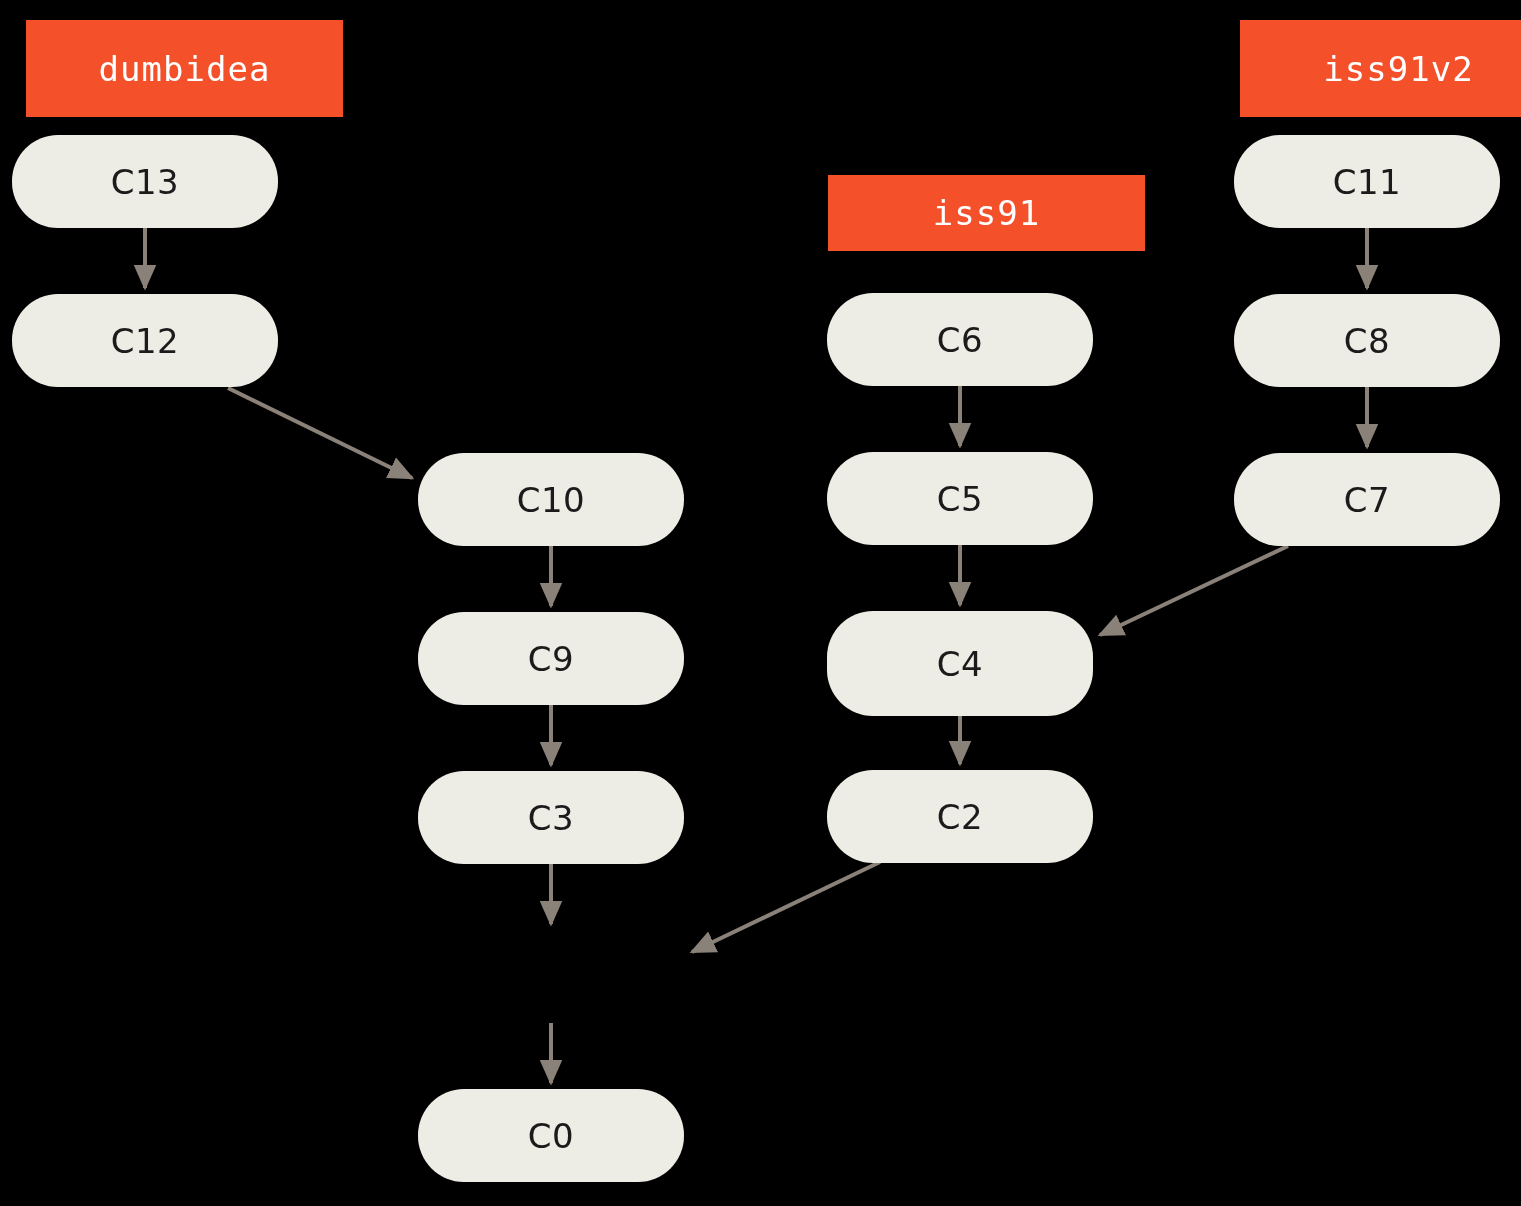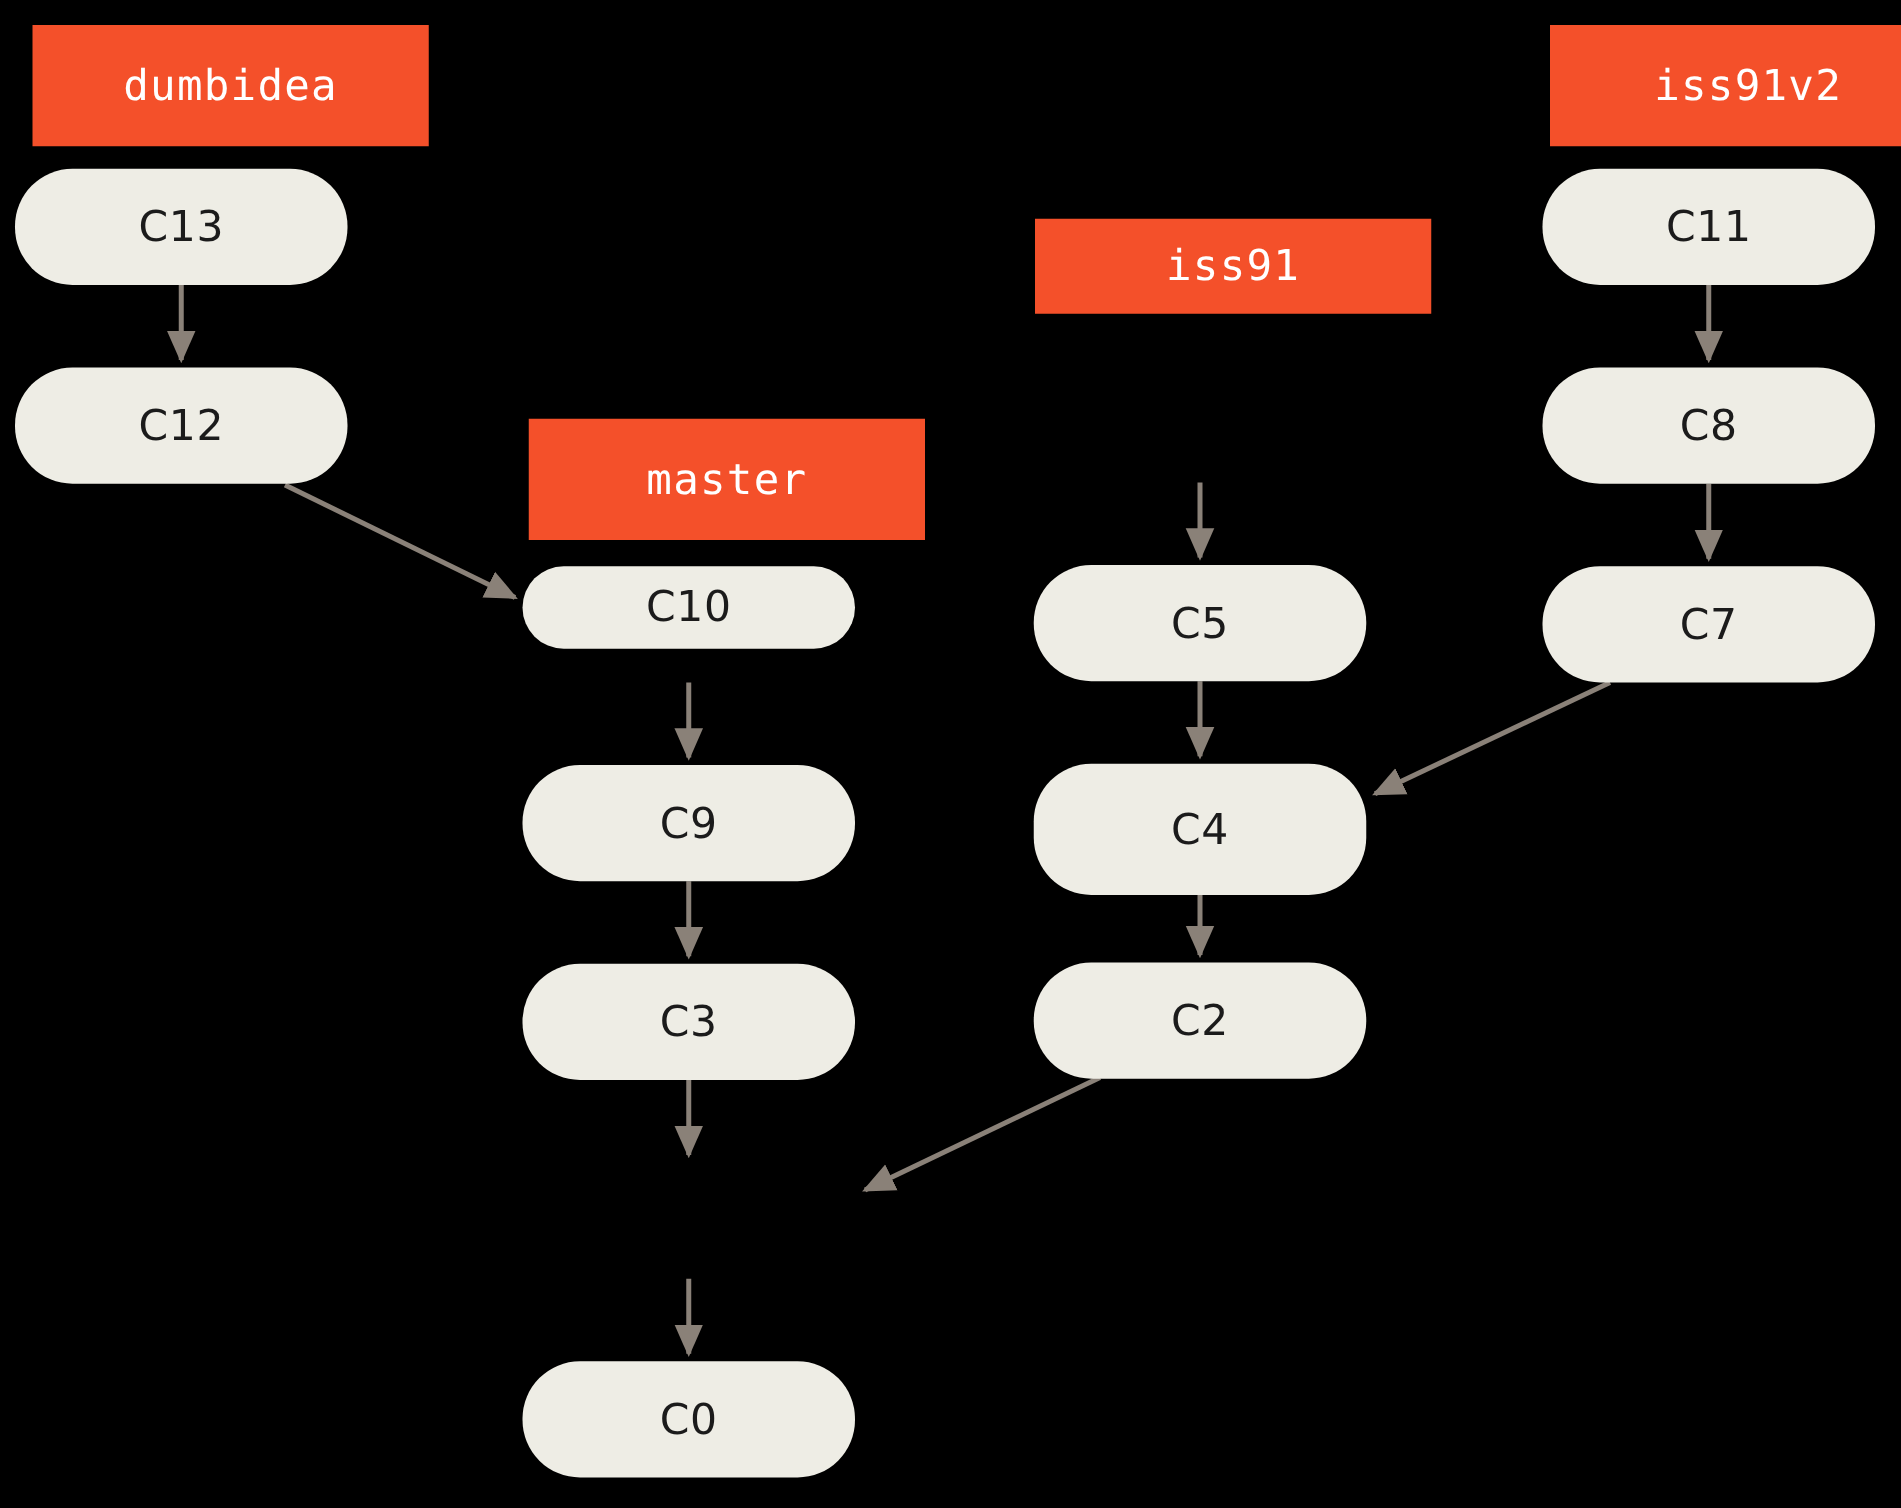--- a/index.html
+++ b/index.html
@@ -73,27 +73,27 @@
       <line x1="960" y1="545" x2="960" y2="605" stroke="#8a8178" stroke-width="4" marker-end="url(#arrowhead)"></line>
       <line x1="960" y1="704" x2="960" y2="764" stroke="#8a8178" stroke-width="4" marker-end="url(#arrowhead)"></line>
       <line x1="880" y1="862" x2="692" y2="952" stroke="#8a8178" stroke-width="4" marker-end="url(#arrowhead)"></line>
       <line x1="1367" y1="228" x2="1367" y2="288" stroke="#8a8178" stroke-width="4" marker-end="url(#arrowhead)"></line>
       <line x1="1367" y1="387" x2="1367" y2="447" stroke="#8a8178" stroke-width="4" marker-end="url(#arrowhead)"></line>
       <line x1="1288" y1="546" x2="1100" y2="635" stroke="#8a8178" stroke-width="4" marker-end="url(#arrowhead)"></line>
     </svg>
 
 <div class="commit-node" style="left: 12px; top: 135px; width: 266px; height: 93px; background: rgb(238, 237, 229); color: rgb(27, 27, 27);">C13</div>
     <div class="commit-node" style="left: 12px; top: 294px; width: 266px; height: 93px; background: rgb(238, 237, 229); color: rgb(27, 27, 27);">C12</div>
-    <div class="commit-node" style="left: 418px; top: 453px; width: 266px; height: 66px; background: rgb(238, 237, 229); color: rgb(27, 27, 27);">C10</div>
+    <div class="commit-node" style="left: 418px; top: 453px; width: 266px; height: 93px; background: rgb(238, 237, 229); color: rgb(27, 27, 27);">C10</div>
     <div class="commit-node" style="left: 418px; top: 612px; width: 266px; height: 93px; background: rgb(238, 237, 229); color: rgb(27, 27, 27);">C9</div>
     <div class="commit-node" style="left: 418px; top: 771px; width: 266px; height: 93px; background: rgb(238, 237, 229); color: rgb(27, 27, 27);">C3</div>
     <div class="commit-node" style="left: 418px; top: 1089px; width: 266px; height: 93px; background: rgb(238, 237, 229); color: rgb(27, 27, 27);">C0</div>
+    <div class="commit-node" style="left: 827px; top: 293px; width: 266px; height: 93px; background: rgb(238, 237, 229); color: rgb(27, 27, 27);">C6</div>
     <div class="commit-node" style="left: 827px; top: 452px; width: 266px; height: 93px; background: rgb(238, 237, 229); color: rgb(27, 27, 27);">C5</div>
     <div class="commit-node" style="left: 827px; top: 611px; width: 266px; height: 105px; background: rgb(238, 237, 229); color: rgb(27, 27, 27);">C4</div>
     <div class="commit-node" style="left: 827px; top: 770px; width: 266px; height: 93px; background: rgb(238, 237, 229); color: rgb(27, 27, 27);">C2</div>
     <div class="commit-node" style="left: 1234px; top: 135px; width: 266px; height: 93px; background: rgb(238, 237, 229); color: rgb(27, 27, 27);">C11</div>
     <div class="commit-node" style="left: 1234px; top: 294px; width: 266px; height: 93px; background: rgb(238, 237, 229); color: rgb(27, 27, 27);">C8</div>
     <div class="commit-node" style="left: 1234px; top: 453px; width: 266px; height: 93px; background: rgb(238, 237, 229); color: rgb(27, 27, 27);">C7</div>
     <div class="branch-label" style="left: 14px; top: 20px; width: 317px; height: 97px; background: rgb(244, 80, 42); color: rgb(255, 255, 255); margin-left: 12px;">dumbidea</div>
-    <div class="branch-label" style="left: 423px; top: 335px; width: 317px; height: 97px; background: rgb(244, 80, 42); color: rgb(255, 255, 255);">master</div>
     <div class="branch-label" style="left: 828px; top: 175px; width: 317px; height: 76px; background: rgb(244, 80, 42); color: rgb(255, 255, 255);">iss91</div>
     <div class="branch-label" style="left: 1240px; top: 20px; width: 317px; height: 97px; background: rgb(244, 80, 42); color: rgb(255, 255, 255);">iss91v2</div>
   </div>
 
 </body></html>

